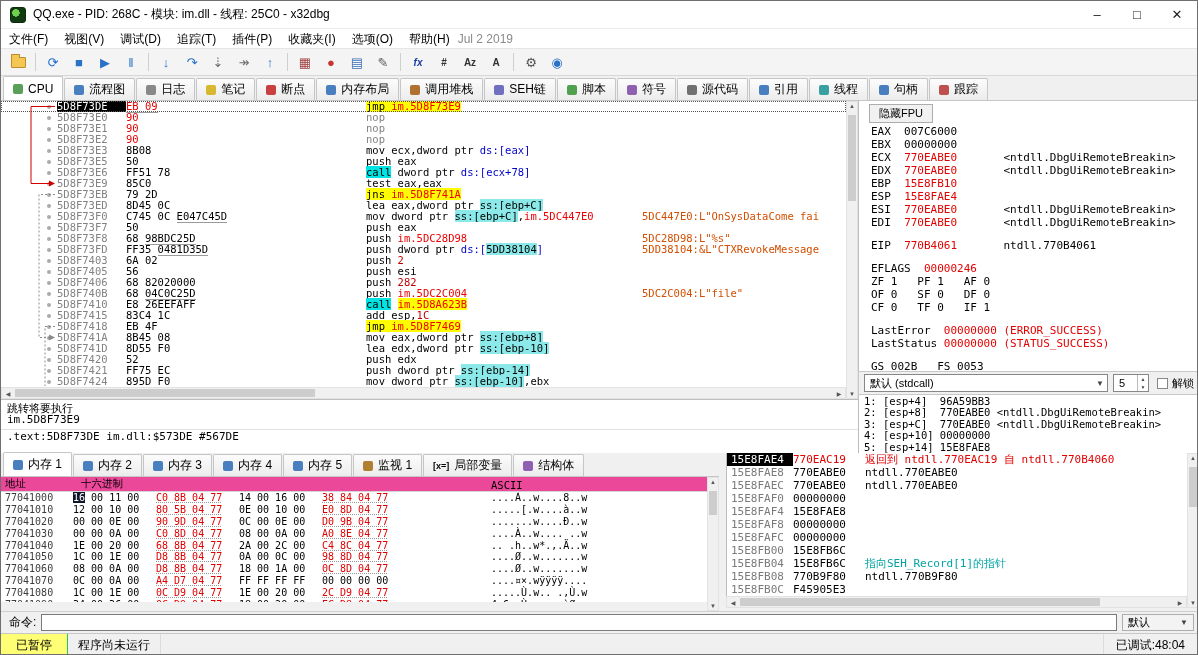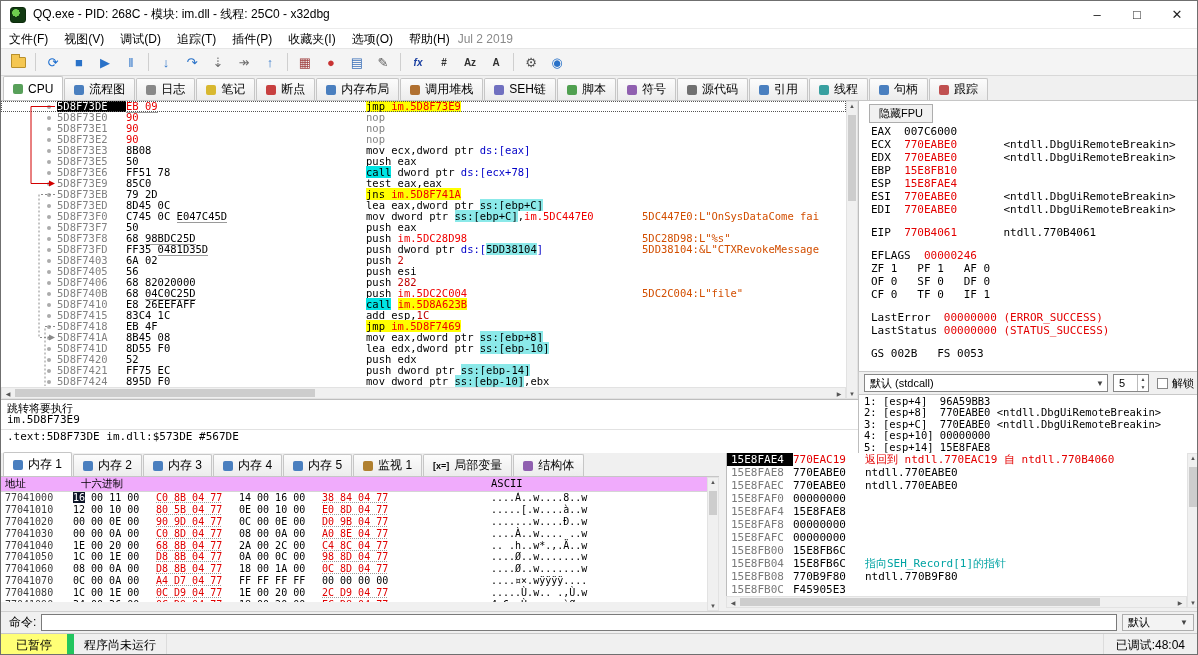--- a/index.html
+++ b/index.html
@@ -75,21 +75,21 @@
 .combo{flex:1;height:18px;background:#FFF;border:1px solid #878787;display:flex;align-items:center;justify-content:space-between;padding:0 3px 0 5px;white-space:nowrap}
 .combo .car{font-size:8px;color:#444}
 .spin{width:36px;height:18px;background:#FFF;border:1px solid #878787;margin-left:5px;display:flex;align-items:center}
 .spin .num{flex:1;padding-left:5px}
 .spin .ud{width:11px;display:flex;flex-direction:column;font-size:5px;color:#444;line-height:8px;text-align:center;border-left:1px solid #BBB}
 .chkbox{width:11px;height:11px;background:#FFF;border:1px solid #878787;margin:0 4px 0 8px;flex:none}
 .argslist{position:absolute;left:857px;top:394px;width:341px;height:58px;background:#FFFFFF;border-left:1px solid #BDBDBD;font-family:"DejaVu Sans Mono","Liberation Mono",monospace;font-size:10.5px;padding:1px 0 0 5px;overflow:hidden}
 .argrow{height:11.4px;line-height:11.4px;white-space:pre}
 
 
-.dumphdr{position:absolute;left:0;top:476px;width:706px;height:15px;background:#f0abfc;border-bottom:1px solid #D5D5D5;font-size:10.5px;display:flex;align-items:flex-start;font-family:"DejaVu Sans Mono","Liberation Mono",monospace}
+.dumphdr{position:absolute;left:0;top:476px;width:706px;height:15px;background:#ec4899;border-bottom:1px solid #D5D5D5;font-size:10.5px;display:flex;align-items:flex-end;font-family:"DejaVu Sans Mono","Liberation Mono",monospace}
 .dumphdr .h1{width:72px;padding-left:4px;flex:none}
 .dumphdr .h2{width:332px;padding-left:8px;flex:none}
 .dumphdr .h3{margin-left:86px}
 .dumprows{position:absolute;left:0;top:491px;width:706px;height:110px;background:#FFFFFF;font-family:"DejaVu Sans Mono","Liberation Mono",monospace;font-size:10px;overflow:hidden}
 .dumprow{height:11.9px;line-height:11.9px;display:flex;white-space:pre}
 .duaddr{width:72px;padding-left:4px;flex:none;color:#3c3c3c}
 .dg{width:83px;flex:none;color:#000}
 .dg.redg{color:#E00000;text-decoration:underline dotted #999}
 .duascii{margin-left:86px;flex:none;color:#000}
 .selbyte{background:#0f172a;color:#FFF}
@@ -111,21 +111,21 @@
 
 
 .cmdbar{position:absolute;left:0;top:610px;width:100%;height:22px;background:#F0F0F0;border-top:1px solid #D0D0D0;display:flex;align-items:center;padding:0 3px;font-size:12px}
 .cmdlabel{padding:0 5px;white-space:nowrap}
 .cmdinput{flex:1;height:17px;background:#FFF;border:1px solid #7a7a7a;font-size:12px;padding:0 3px;outline:none;font-family:"DejaVu Sans Mono",monospace}
 .cmdprofile{width:72px;height:17px;margin-left:5px;background:#F3F3F3;border:1px solid #ADADAD;display:flex;align-items:center;justify-content:space-between;padding:0 5px;font-size:11px;white-space:nowrap}
 .cmdprofile .car{font-size:8px;color:#444}
 
 
 .statusbar{position:absolute;left:0;top:632px;width:100%;height:23px;background:#F0F0F0;border-top:1px solid #C8C8C8;display:flex;align-items:stretch;font-size:12px}
-.stbadge{background:#FFFF76;border-right:7px solid #22c55e;display:flex;align-items:center;padding:8px 15px;white-space:nowrap}
+.stbadge{background:#FFFF76;border-right:1px solid #22c55e;display:flex;align-items:center;padding:8px 15px;white-space:nowrap}
 .stmsg{display:flex;align-items:center;padding:0 10px;border-right:1px solid #DCDCDC;white-space:nowrap}
 .sttime{margin-left:auto;display:flex;align-items:center;padding:0 12px;border-left:1px solid #DCDCDC;white-space:nowrap}
 </style>
 </head>
 <body>
 
 <div id="app">
 
   <div class="titlebar">
     <span class="appicon"></span>
@@ -296,20 +296,21 @@
     <div class="infoline" style="padding-top:2px">跳转将要执行</div>
     <div class="infoline">im.5D8F73E9</div>
     <div class="infosep"></div>
     <div class="infoline last">.text:5D8F73DE im.dll:$573DE #567DE</div>
   </div>
 
   <div class="regs">
     <span class="fpubtn">隐藏FPU</span>
     <div>
         <div class="regline"><span>EAX  007C6000</span></div>
+        <div class="regline"><span>EBX  00000000</span></div>
         <div class="regline"><span>ECX  </span><span class="red">770EABE0</span><span>       &lt;ntdll.DbgUiRemoteBreakin&gt;</span></div>
         <div class="regline"><span>EDX  </span><span class="red">770EABE0</span><span>       &lt;ntdll.DbgUiRemoteBreakin&gt;</span></div>
         <div class="regline"><span>EBP  </span><span class="red">15E8FB10</span></div>
         <div class="regline"><span>ESP  </span><span class="red">15E8FAE4</span></div>
         <div class="regline"><span>ESI  </span><span class="red">770EABE0</span><span>       &lt;ntdll.DbgUiRemoteBreakin&gt;</span></div>
         <div class="regline"><span>EDI  </span><span class="red">770EABE0</span><span>       &lt;ntdll.DbgUiRemoteBreakin&gt;</span></div>
         <div class="reggap"></div>
         <div class="regline"><span>EIP  </span><span class="red">770B4061</span><span>       ntdll.770B4061</span></div>
         <div class="reggap"></div>
         <div class="regline"><span>EFLAGS  </span><span class="red">00000246</span></div>

